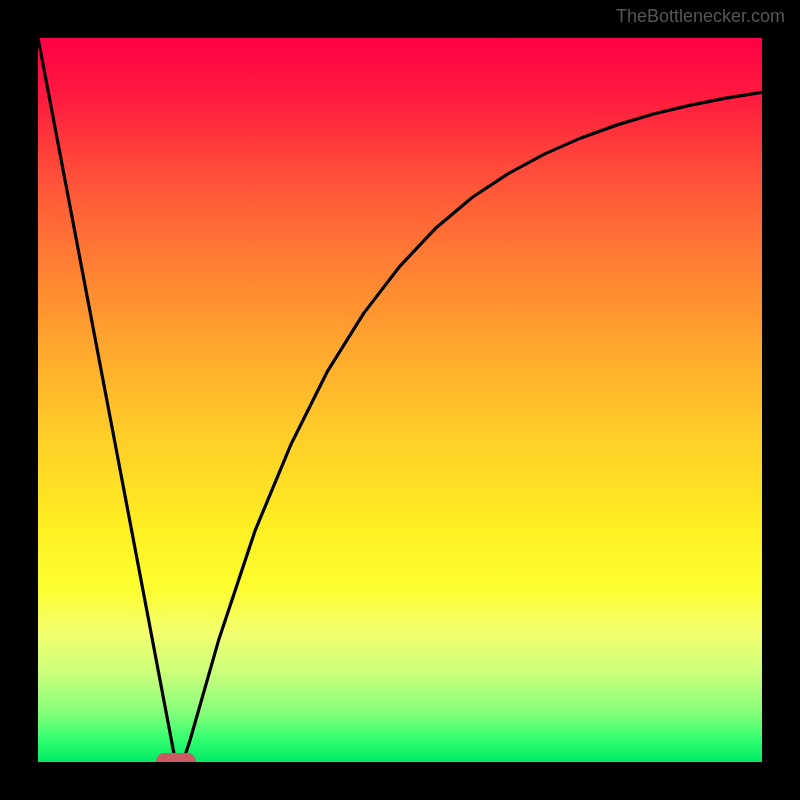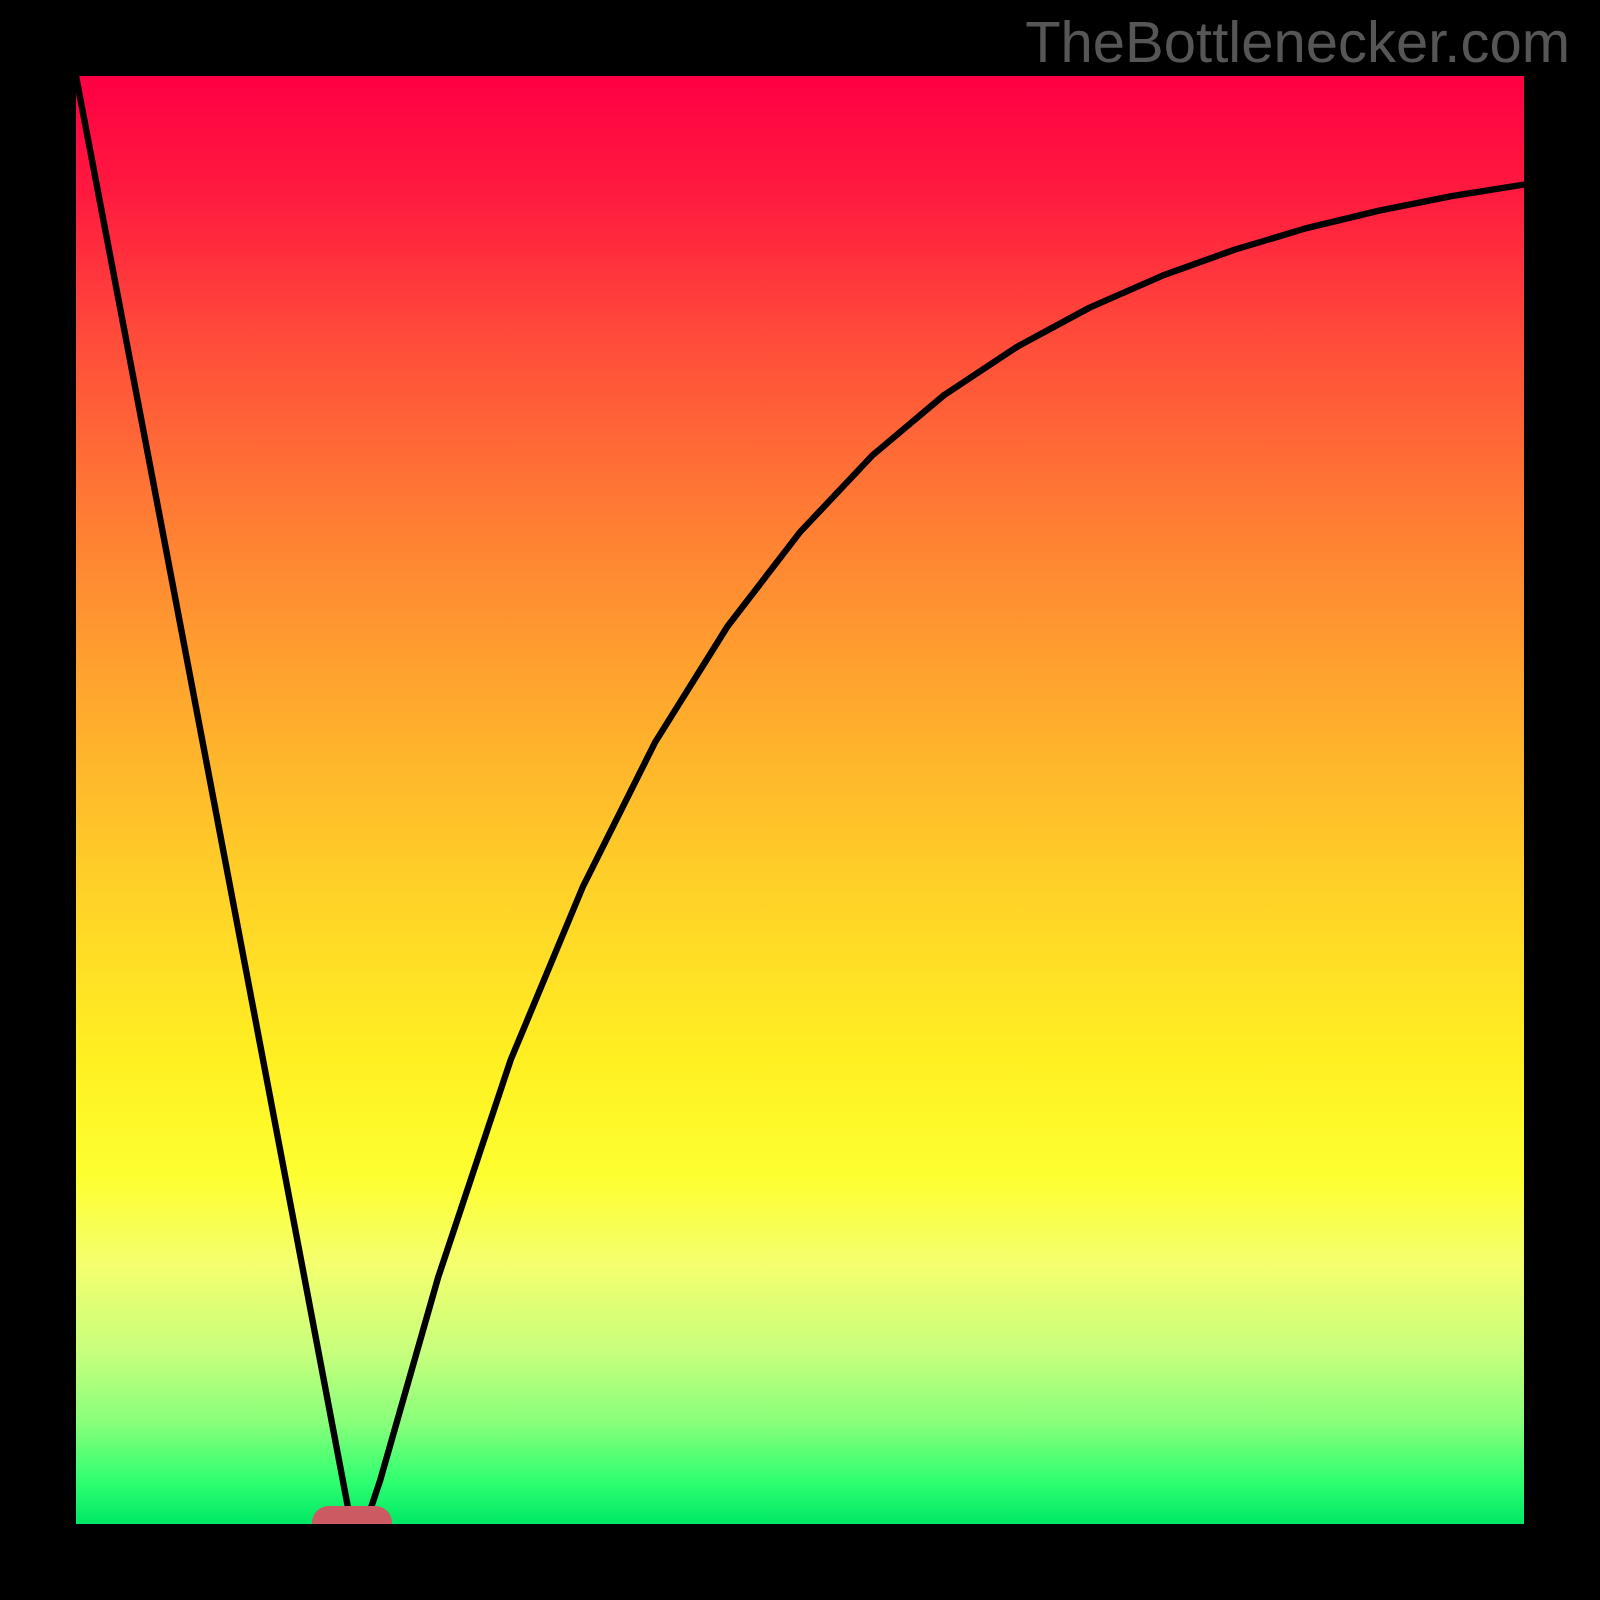--- a/index.html
+++ b/index.html
@@ -54,21 +54,21 @@
     width: 40px;
     height: 17px;
     border-radius: 9px;
     background: #cc5a62;
   }
   .watermark {
     position: absolute;
     top: 6px;
     right: 15px;
     color: #565656;
-    font-size: 29px;
+    font-size: 18px;
     font-weight: 500;
     letter-spacing: 0px;
   }
 </style>
 </head>
 <body>
 
 <div class="frame">
 
   <div class="plot-area">

